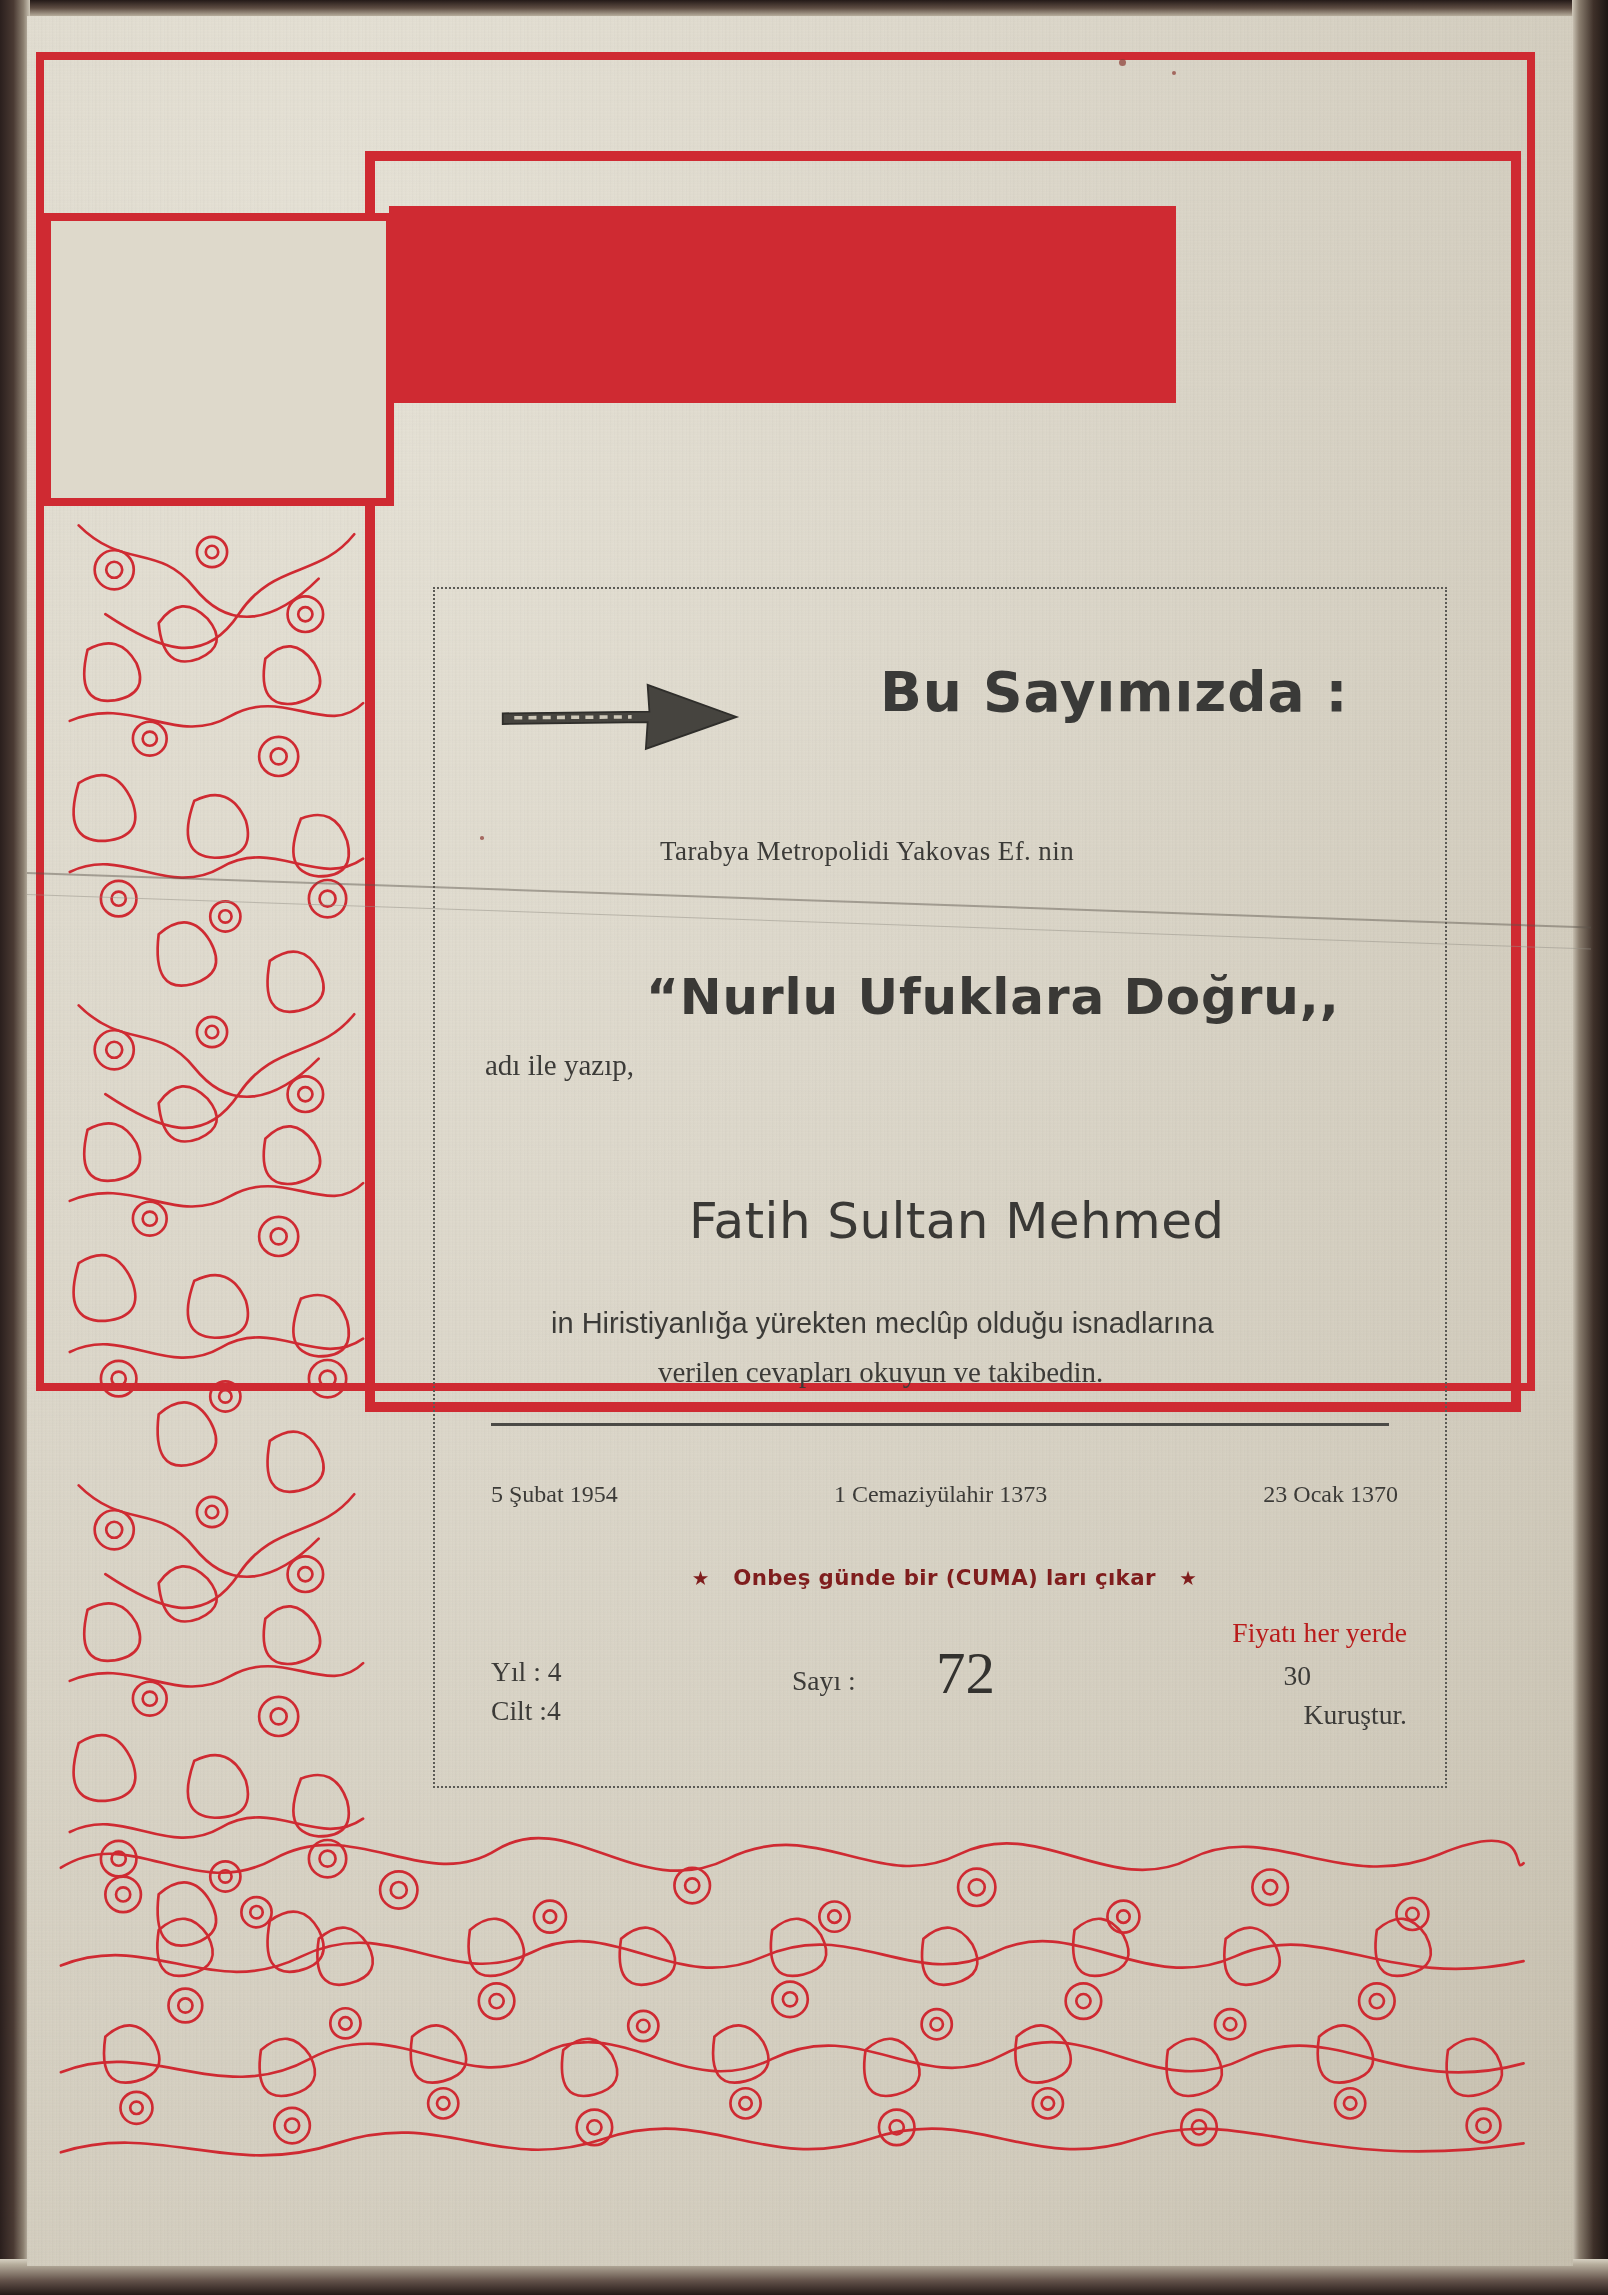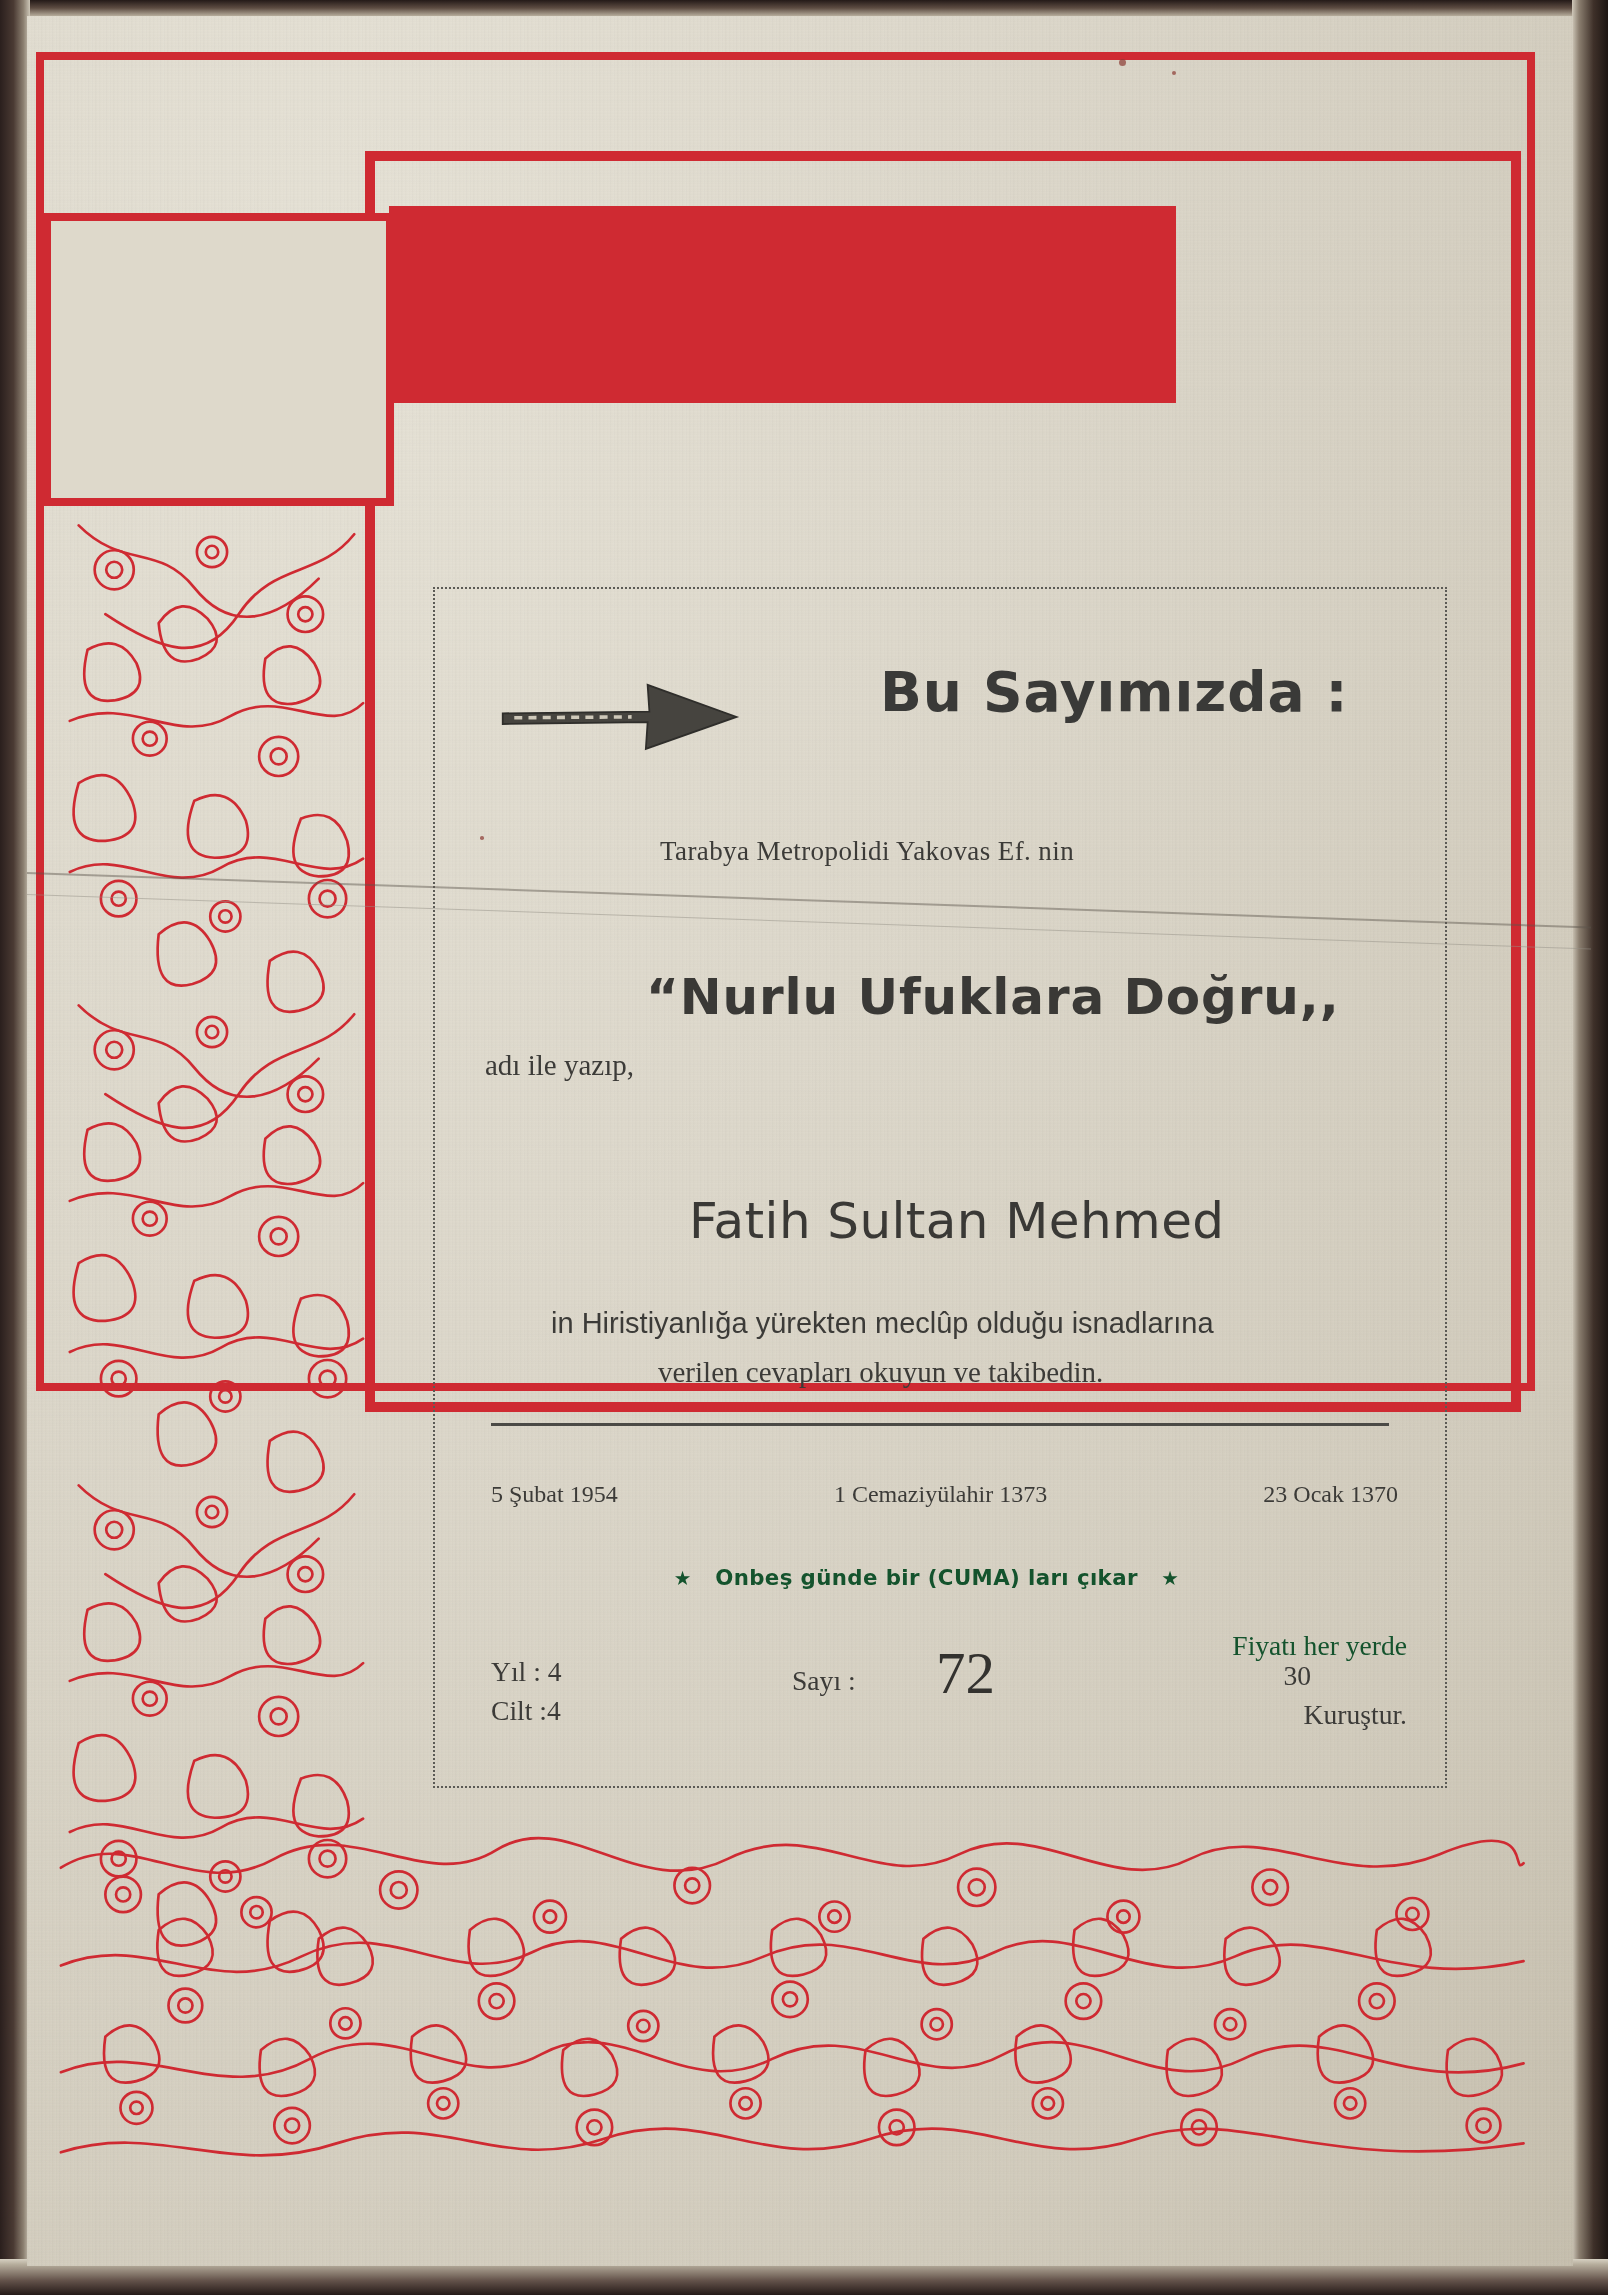--- a/index.html
+++ b/index.html
@@ -209,45 +209,45 @@
     left: 491px; top: 1481px;
     width: 907px;
     display: flex;
     justify-content: space-between;
     font-family: "Liberation Serif", serif;
     font-size: 24px;
     color: #3c3b38;
   }
   .periodicity {
     position: absolute;
-    left: 473px; top: 1565px;
+    left: 491px; top: 1565px;
     width: 907px;
     text-align: center;
     font-family: "DejaVu Sans", sans-serif;
     font-size: 21.3px;
     font-weight: bold;
-    color: #14532d;
+    color: #7f1d1d;
     letter-spacing: 0.4px;
   }
   .periodicity .star { font-size: 19.6px; }
   .bottom-info {
     position: absolute;
     left: 491px; top: 1610px;
     width: 916px;
     height: 125px;
   }
   .yil { position: absolute; left: 0; top: 46px; font-size: 27.6px; color: #3c3b38; }
   .cilt { position: absolute; left: 0; top: 85px; font-size: 27.6px; color: #3c3b38; }
   .sayi-label { position: absolute; left: 301px; top: 55px; font-size: 27.6px; color: #3c3b38; }
   .sayi-num {
     position: absolute; left: 445px; top: 28.5px;
     font-family: "Liberation Serif", serif;
     font-size: 59px; color: #33322f;
   }
-  .fiyat-1 { position: absolute; right: 0; top: 7.1px; font-size: 27.6px; color: #14532d; text-align: right; width: 374px; margin-top: 13px;}
+  .fiyat-1 { position: absolute; right: 0; top: 7.1px; font-size: 27.6px; color: #b91c1c; text-align: right; width: 374px;}
   .fiyat-2 { position: absolute; right: 96px; top: 50px; font-size: 27.6px; color: #3c3b38; }
   .fiyat-3 { position: absolute; right: 0; top: 89px; font-size: 27.6px; color: #3c3b38; text-align: right; width: 374px;}
 
   
   .crease {
     position: absolute;
     left: 27px; top: 872px;
     width: 1565px; height: 1.8px;
     background: rgba(90,85,75,0.45);
     transform: rotate(2.0deg);

